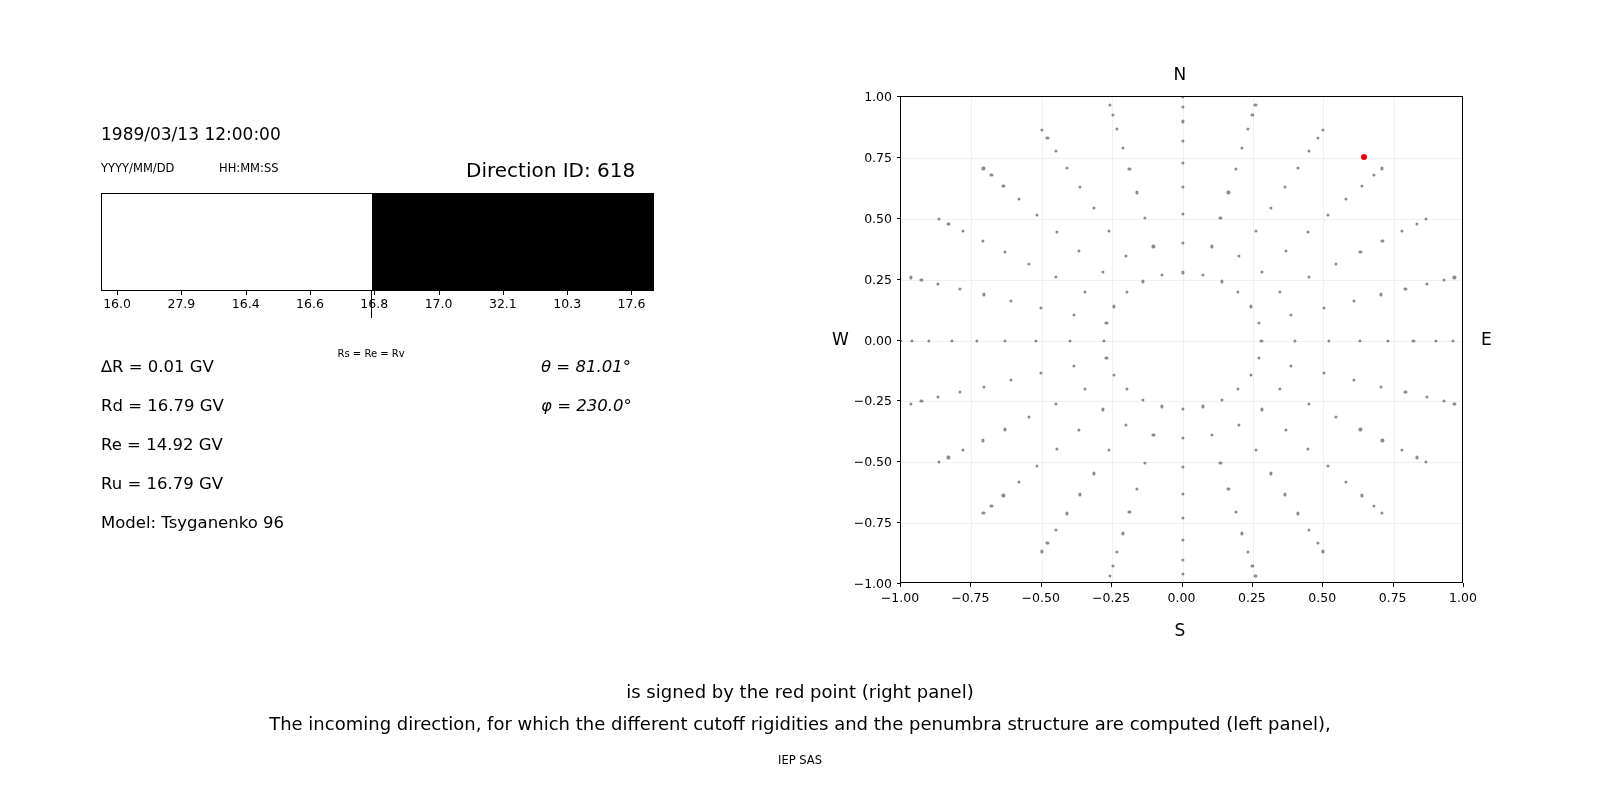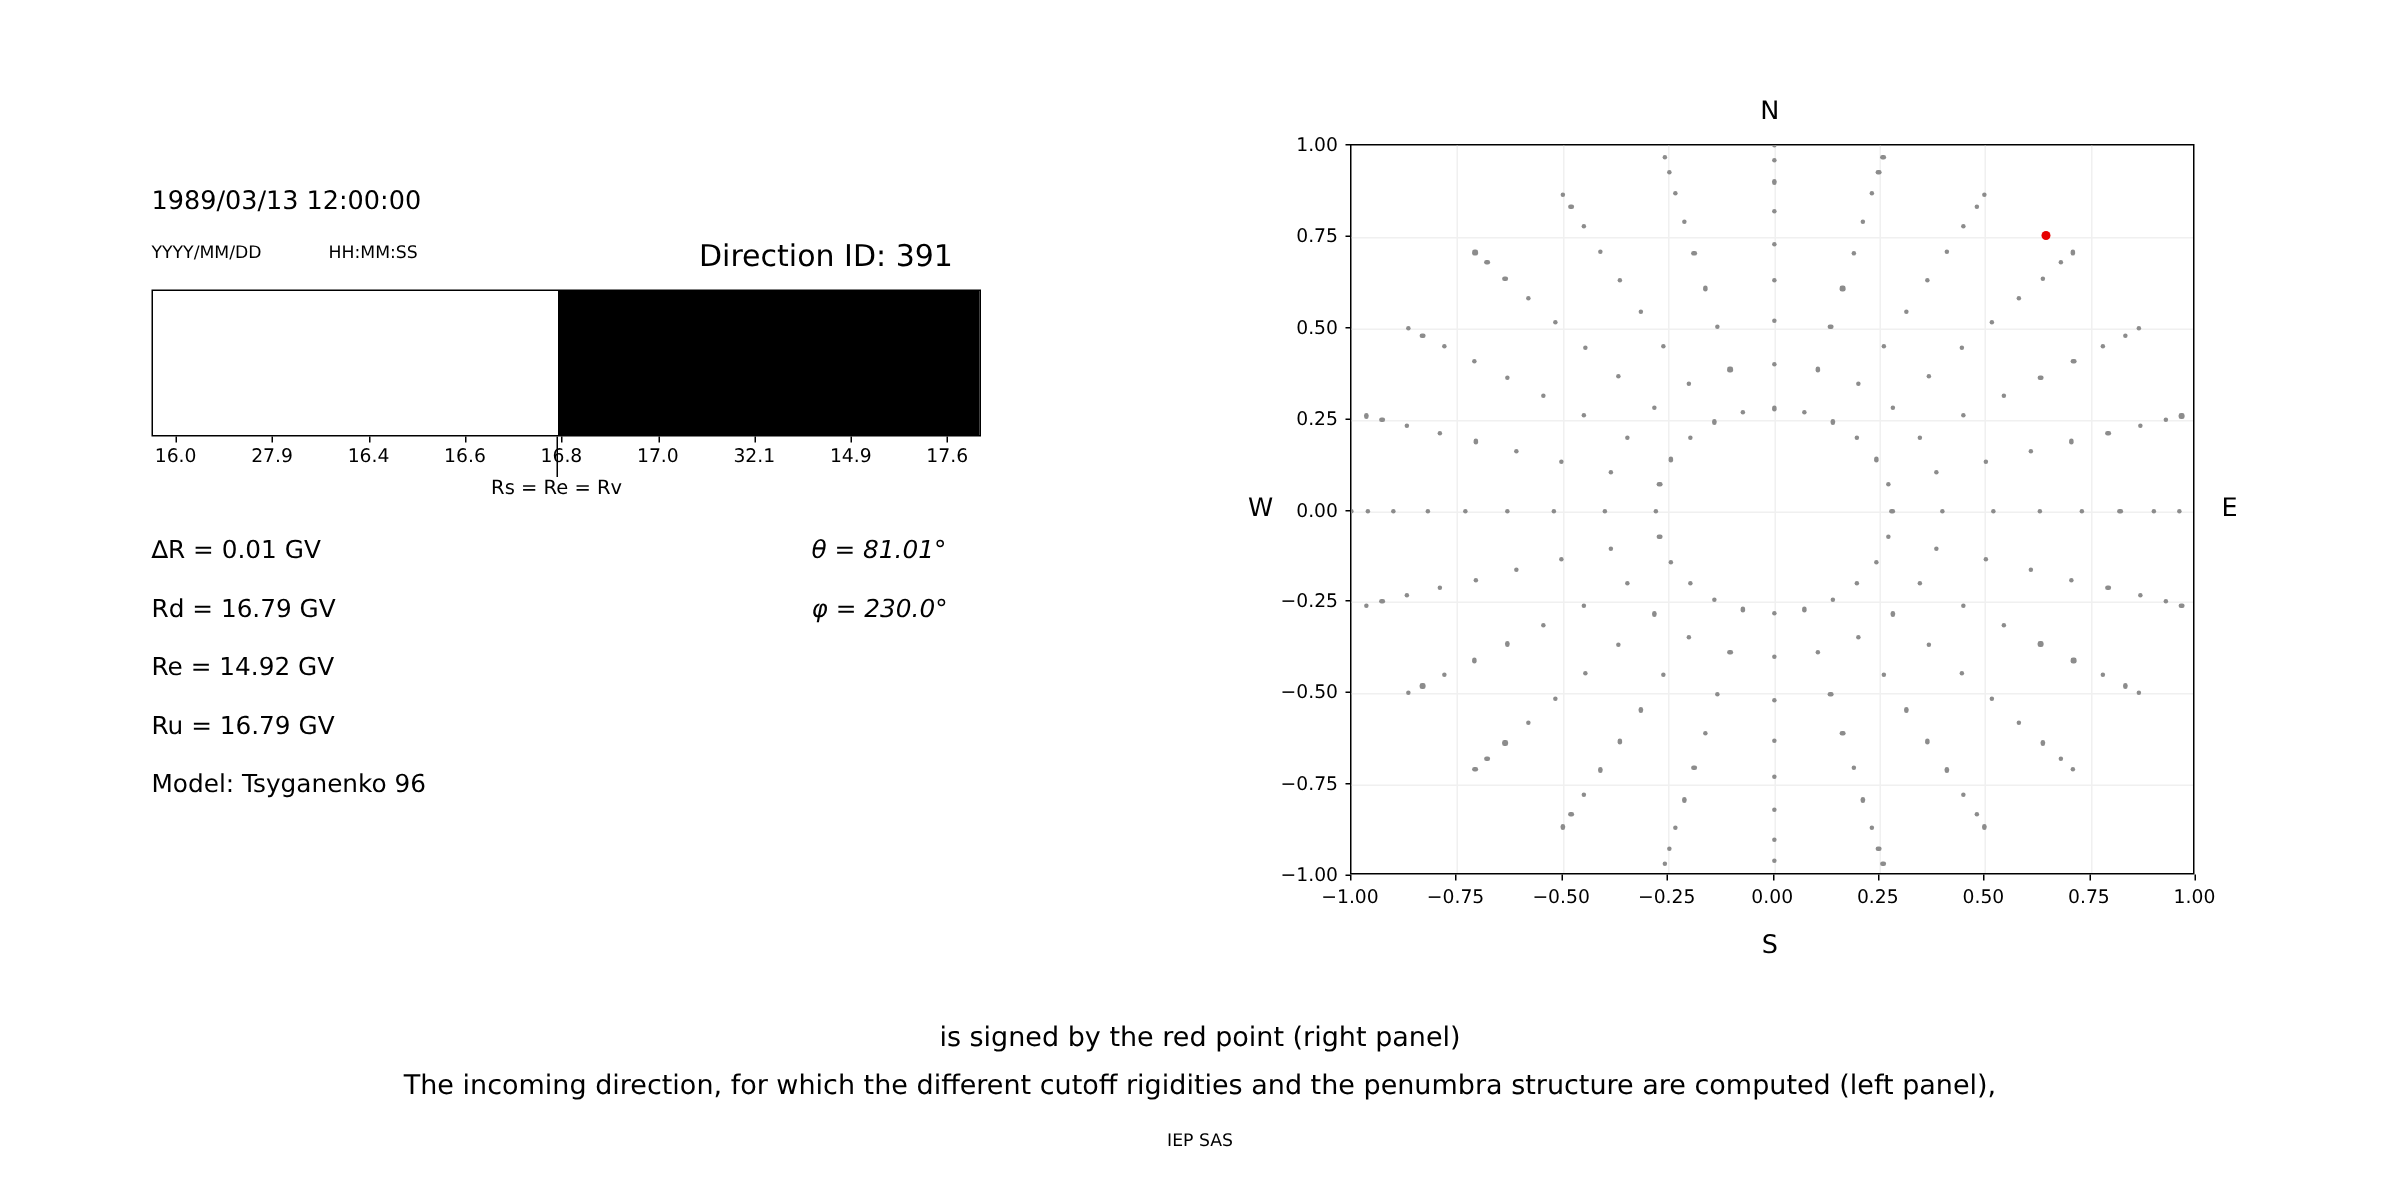--- a/index.html
+++ b/index.html
@@ -104,22 +104,22 @@
   #rs-marker-line {
     position: absolute;
     left: 101px;
     top: 291px;
     width: 1px;
     height: 27px;
     background: #000;
   }
   .txt-rs {
     position: absolute;
-    top: 318px;
-    font-size: 13px;
+    top: 348px;
+    font-size: 10px;
     transform: translateX(-50%);
     white-space: nowrap;
   }
 
   .val-line {
     position: absolute;
     font-size: 16.5px;
     white-space: nowrap;
   }
   .col-left { left: 101px; }
@@ -216,42 +216,42 @@
   }
 </style>
 </head>
 <body>
 
 <div id="left-panel">
 
   <div class="txt-datetime">1989/03/13 12:00:00</div>
   <div class="txt-fmt-date">YYYY/MM/DD</div>
   <div class="txt-fmt-time">HH:MM:SS</div>
-  <div class="txt-dirid">Direction ID: 391</div>
+  <div class="txt-dirid">Direction ID: 618</div>
 
   <div id="penumbra-box">
     <div id="penumbra-black" style="left: 270.07px; width: 282.93px;"></div>
   </div>
   <div id="penumbra-axis">
       <div class="tick-line" style="left: 16.0756px;"></div>
       <div class="tick-label" style="left: 16.0756px;">16.0</div>
       <div class="tick-line" style="left: 80.3779px;"></div>
       <div class="tick-label" style="left: 80.3779px;">27.9</div>
       <div class="tick-line" style="left: 144.68px;"></div>
       <div class="tick-label" style="left: 144.68px;">16.4</div>
       <div class="tick-line" style="left: 208.983px;"></div>
       <div class="tick-label" style="left: 208.983px;">16.6</div>
       <div class="tick-line" style="left: 273.285px;"></div>
       <div class="tick-label" style="left: 273.285px;">16.8</div>
       <div class="tick-line" style="left: 337.587px;"></div>
       <div class="tick-label" style="left: 337.587px;">17.0</div>
       <div class="tick-line" style="left: 401.89px;"></div>
       <div class="tick-label" style="left: 401.89px;">32.1</div>
       <div class="tick-line" style="left: 466.192px;"></div>
-      <div class="tick-label" style="left: 466.192px;">14.9</div>
+      <div class="tick-label" style="left: 466.192px;">10.3</div>
       <div class="tick-line" style="left: 530.494px;"></div>
       <div class="tick-label" style="left: 530.494px;">17.6</div>
     </div>
   <div id="rs-marker-line" style="left: 371.07px;"></div>
   <div class="txt-rs" id="rs-label" style="left: 371.07px;">Rs = Re = Rv</div>
 
   <div class="val-line col-left" style="top:357px;">∆R = 0.01 GV</div>
   <div class="val-line col-left" style="top:396px;">Rd = 16.79 GV</div>
   <div class="val-line col-left" style="top:435px;">Re = 14.92 GV</div>
   <div class="val-line col-left" style="top:474px;">Ru = 16.79 GV</div>

